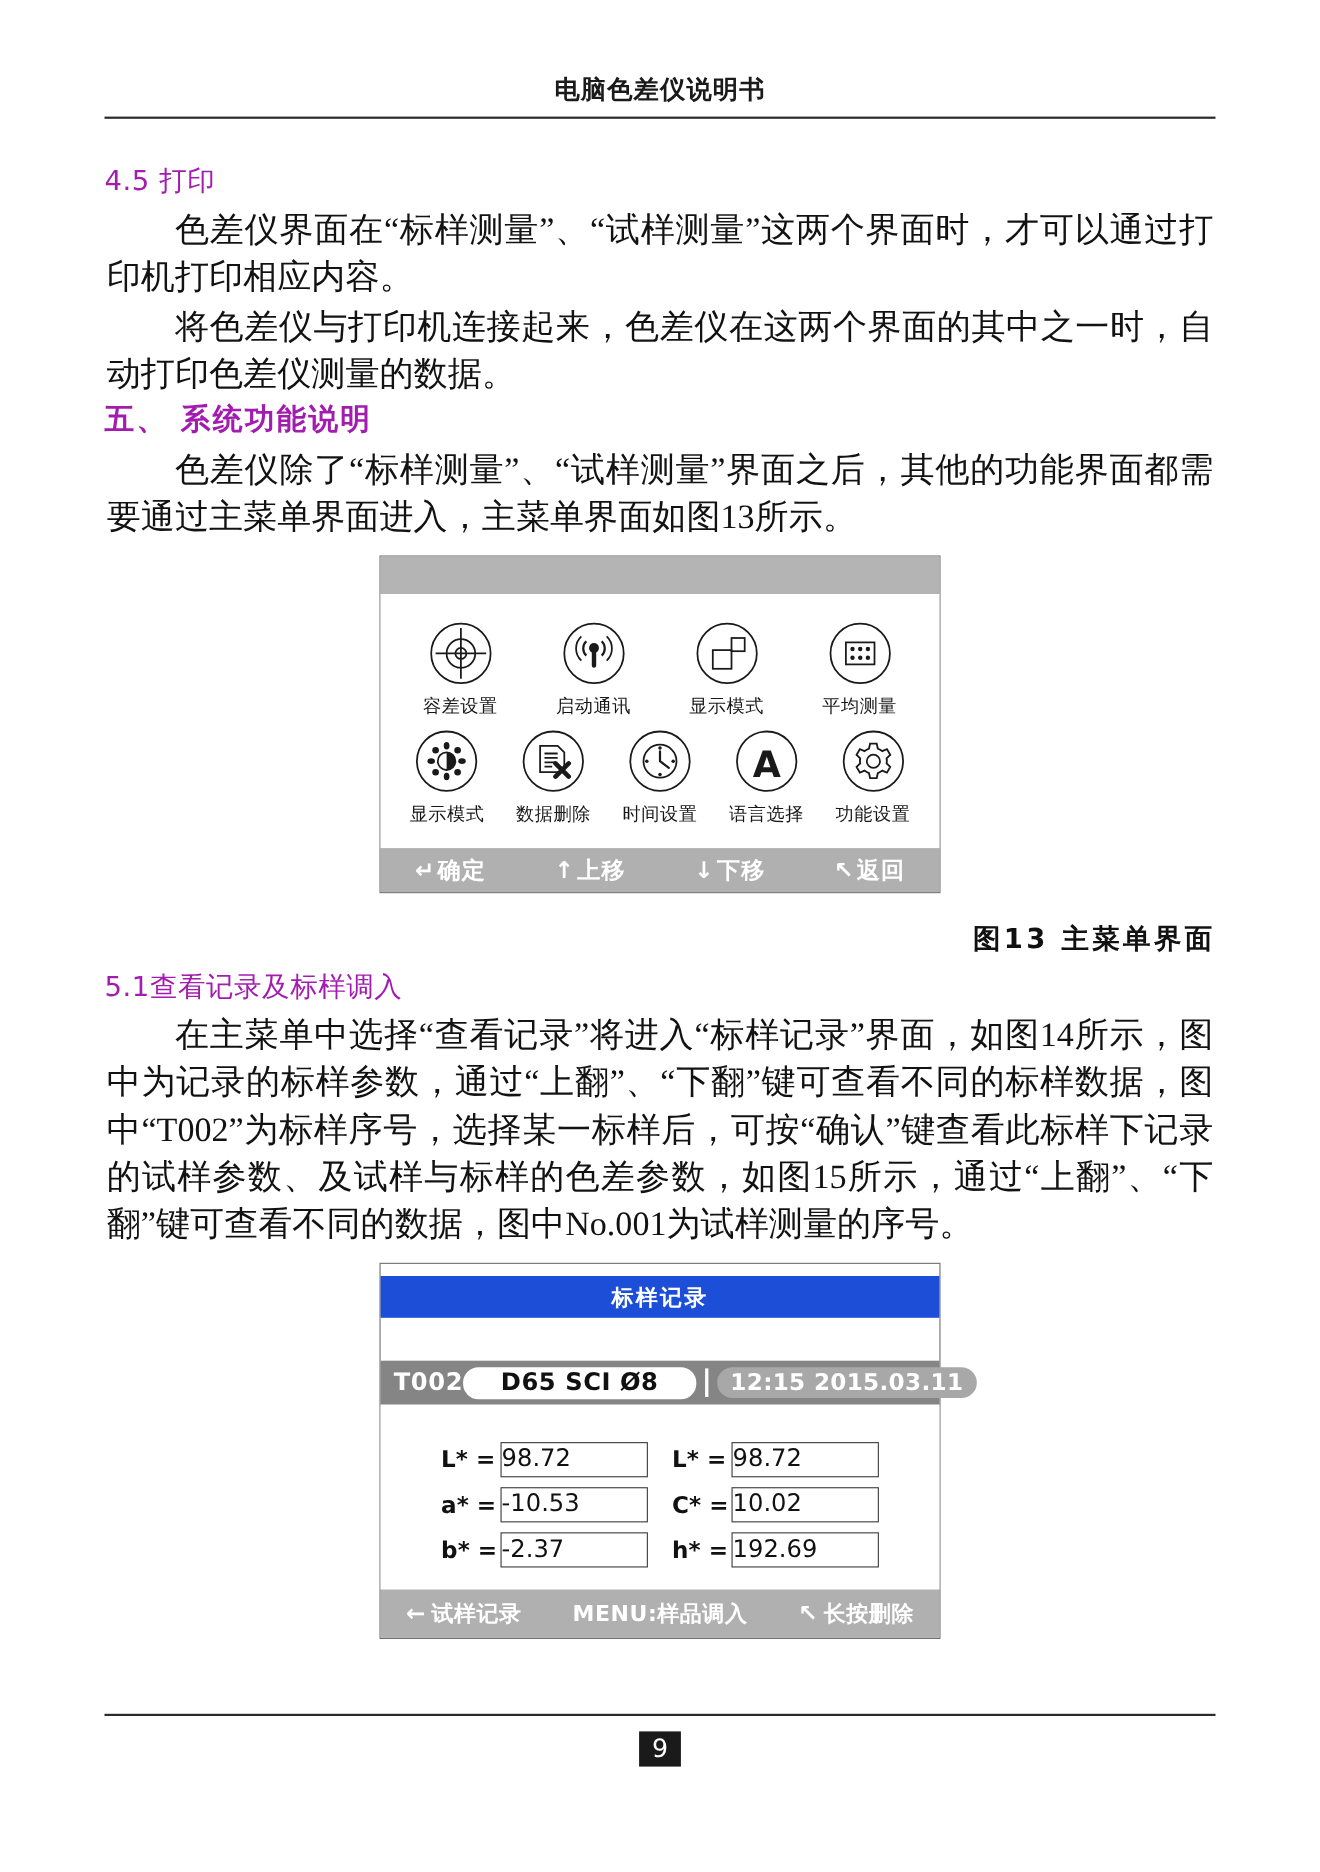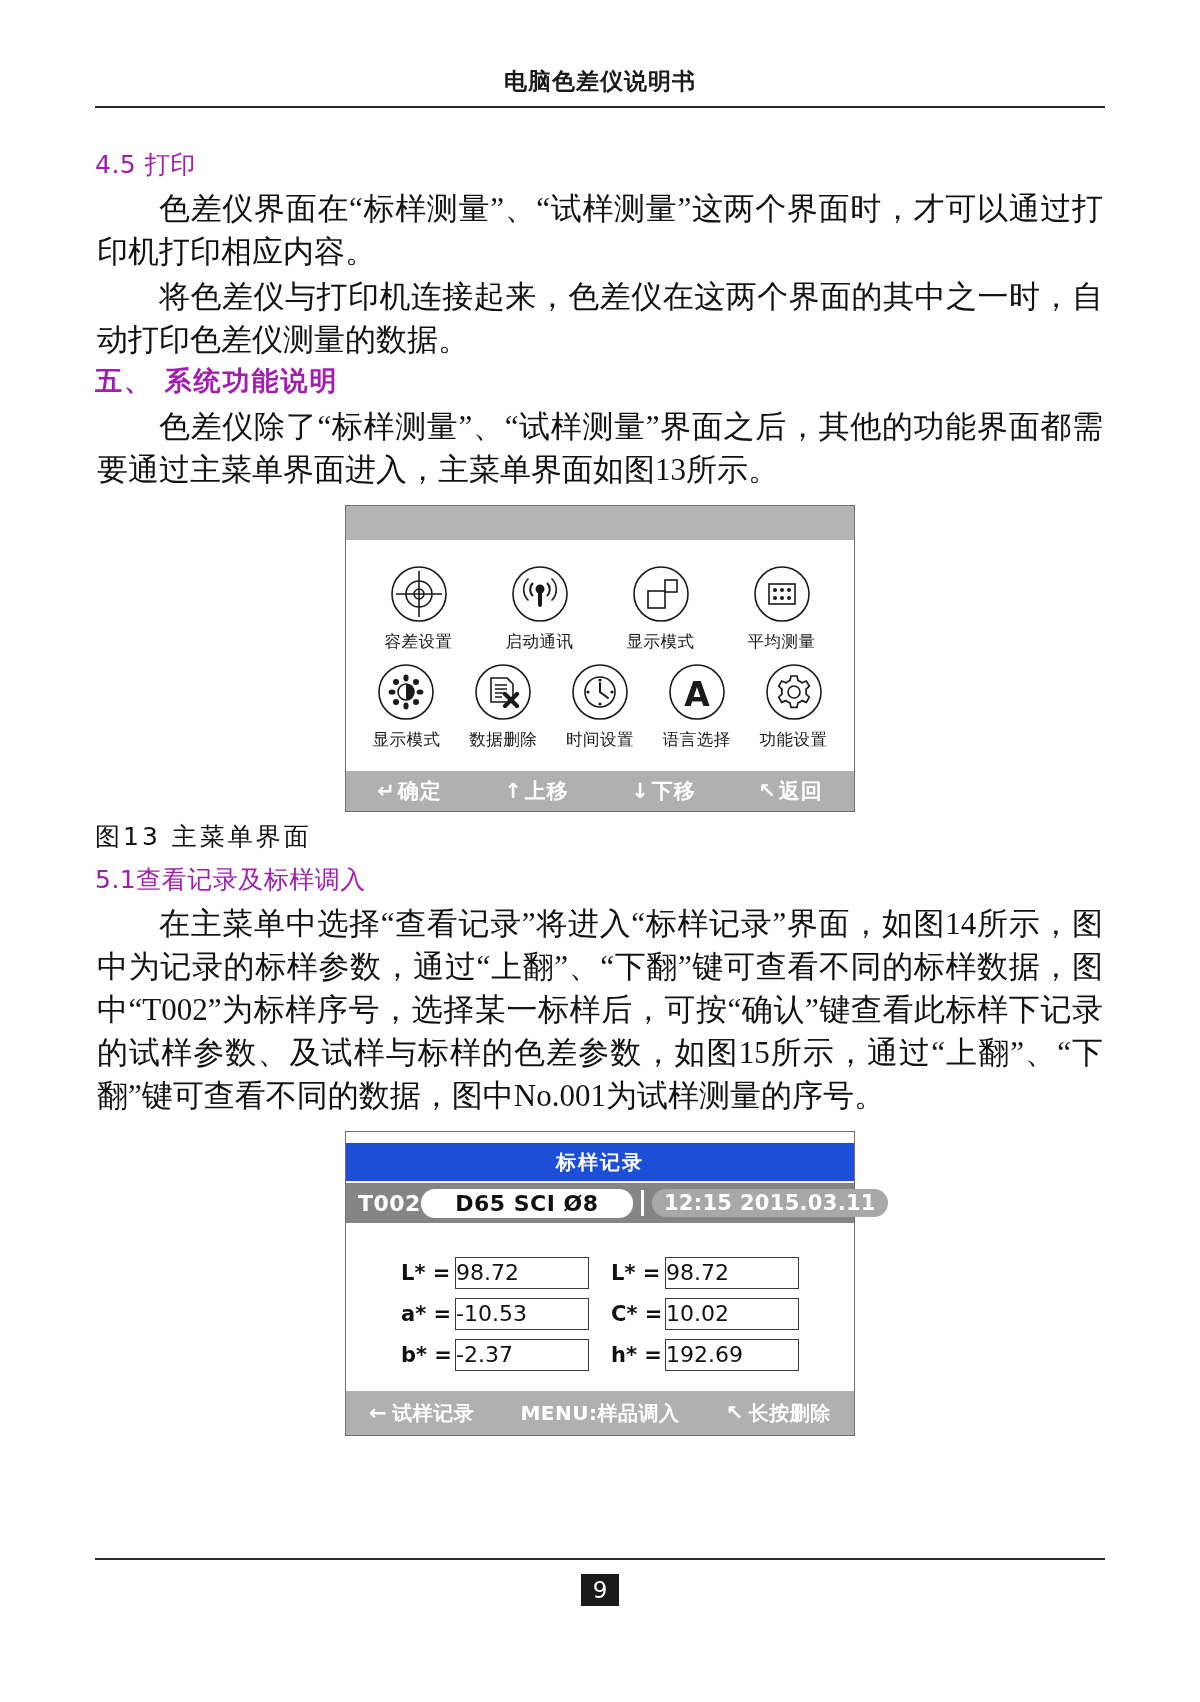--- a/index.html
+++ b/index.html
@@ -161,20 +161,21 @@
   .rec-inforow {
     height: 40px;
     background: #858585;
     display: flex;
     align-items: center;
     color: #ffffff;
     font-size: 22px;
     font-weight: bold;
     padding: 4px 6px;
     box-sizing: border-box;
+    margin-top: 37px;
   }
   .rec-id {
     width: 92px;
     padding-left: 6px;
     letter-spacing: 0.5px;
   }
   .rec-pill {
     background: #ffffff;
     color: #111111;
     border-radius: 14px;
@@ -238,26 +239,26 @@
     display: flex;
     align-items: center;
     justify-content: space-around;
     font-size: 20px;
     font-weight: bold;
     letter-spacing: 0.5px;
   }
   .rec-botbar .cell { display: flex; align-items: center; gap: 5px; white-space: nowrap; }
 
   .figcap {
-    text-align: left;
-    font-family: "DejaVu Sans", sans-serif;
-    font-weight: normal;
+    text-align: right;
+    font-family: "DejaVu Sans", sans-serif;
+    font-weight: bold;
     font-size: 25px;
     letter-spacing: 3px;
-    margin: 8px 0 10px 0;
+    margin: 25px 0 10px 0;
     color: #111;
   }
 
   
   .footer-area {
     position: absolute;
     left: 95px;
     bottom: 96px;
     width: 1010px;
   }

